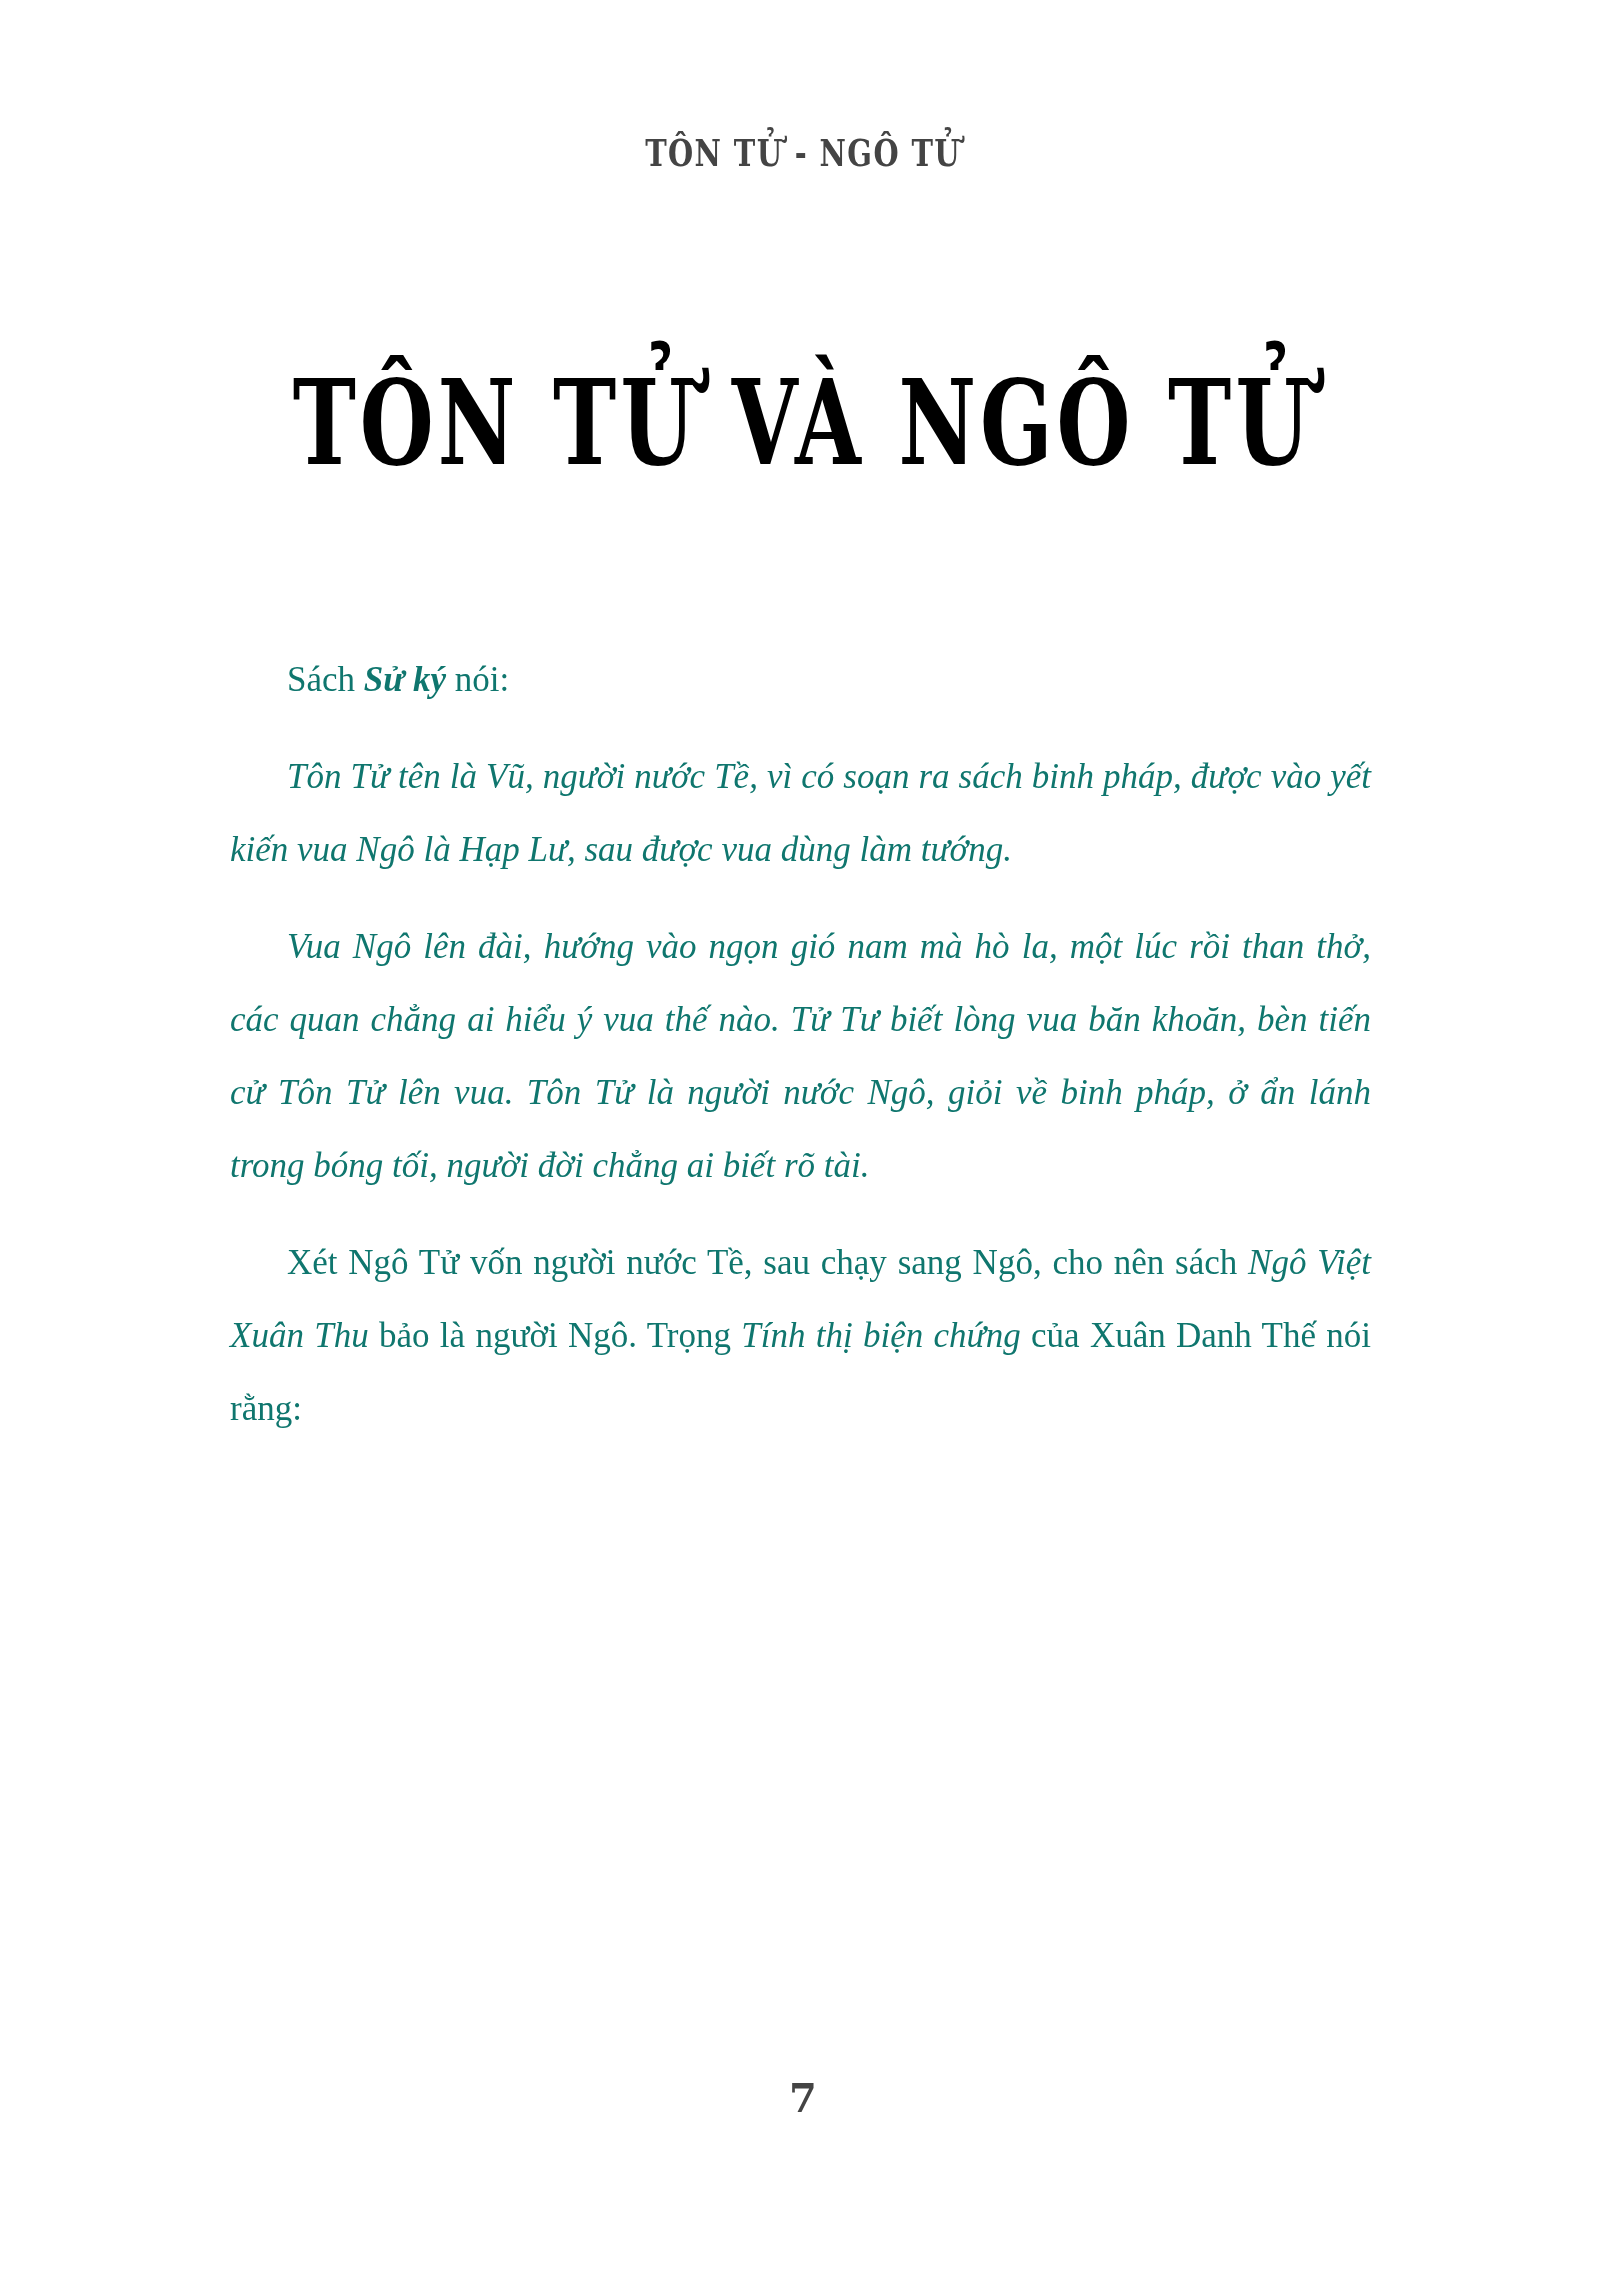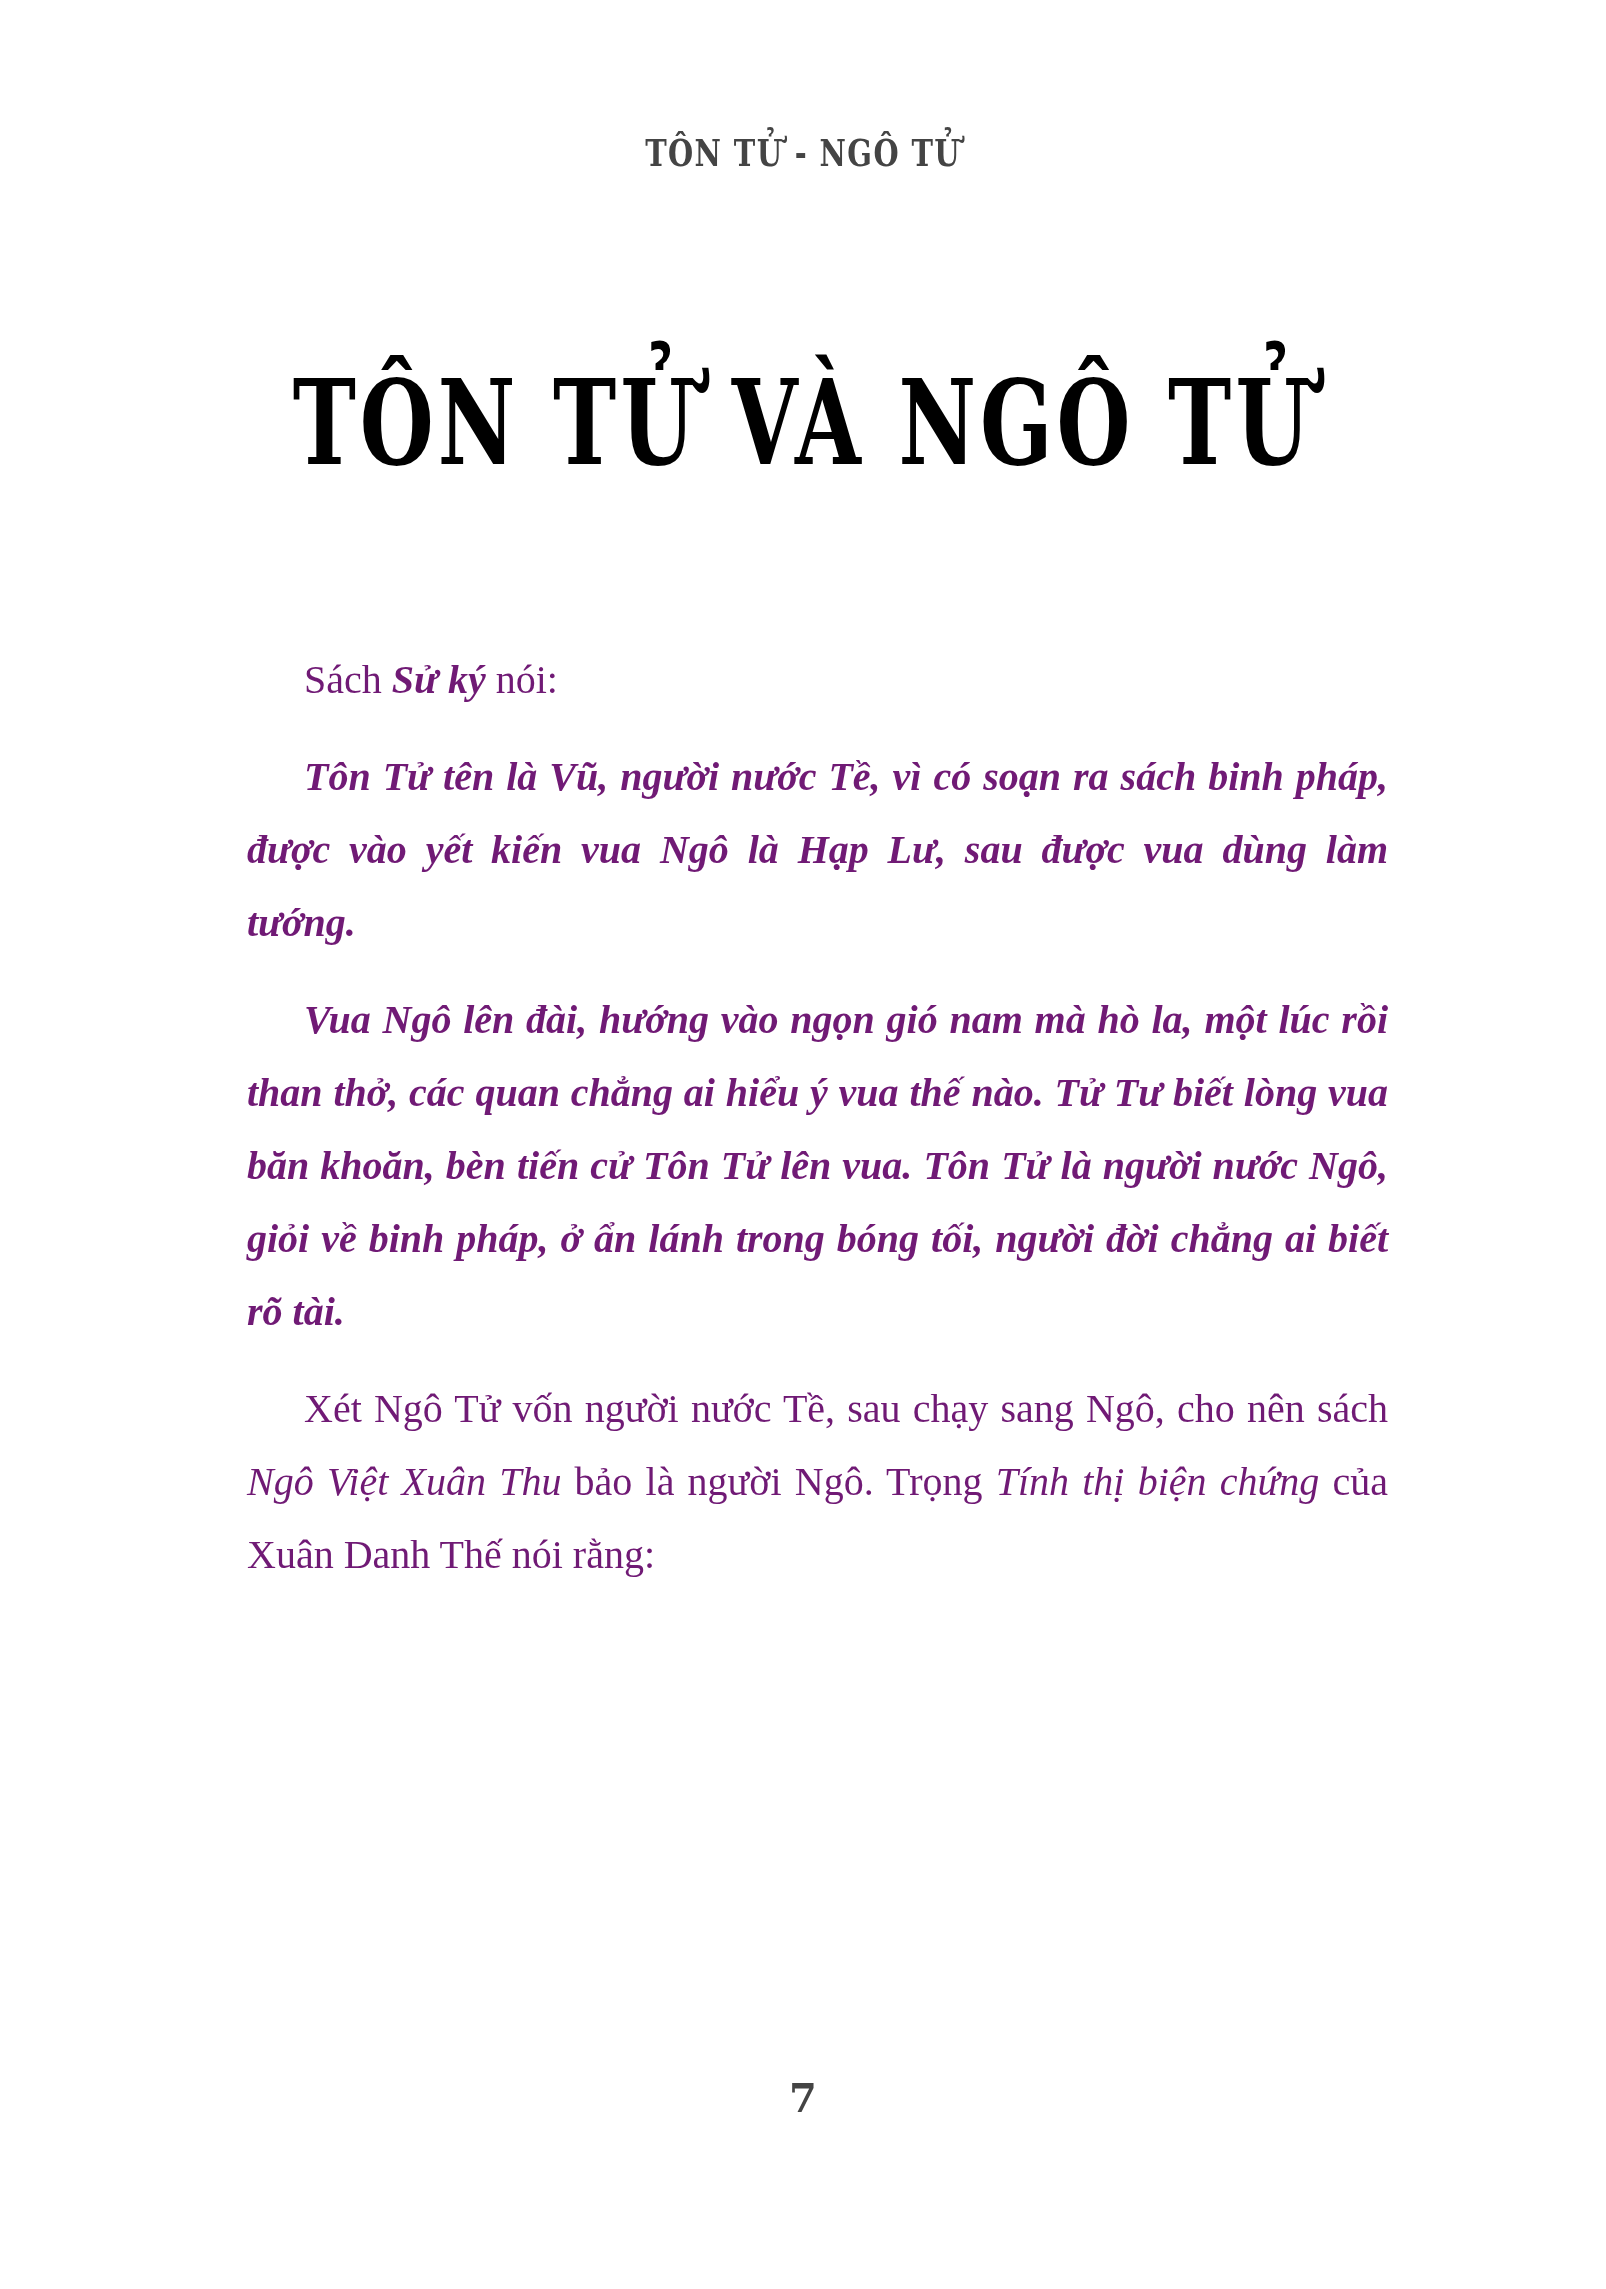--- a/index.html
+++ b/index.html
@@ -40,35 +40,34 @@
       font-size: 118px;
       line-height: 138px;
       letter-spacing: 5.5px;
       color: #000000;
       transform: scaleX(0.72);
       transform-origin: center;
     }
     .body-text {
       position: absolute;
       top: 643px;
-      left: 247px;
+      left: 230px;
       width: 1141px;
-      font-size: 40px;
+      font-size: 35px;
       line-height: 73px;
-      color: #701a75;
+      color: #0f766e;
     }
     .para {
       margin: 0 0 24px 0;
       text-indent: 57px;
       text-align: justify;
       text-align-last: left;
     }
     .para.quote {
       font-style: italic;
-      font-weight: bold;
     }
     .para .it {
       font-style: italic;
     }
     .para .bi {
       font-style: italic;
       font-weight: bold;
     }
     .page-number {
       position: absolute;

